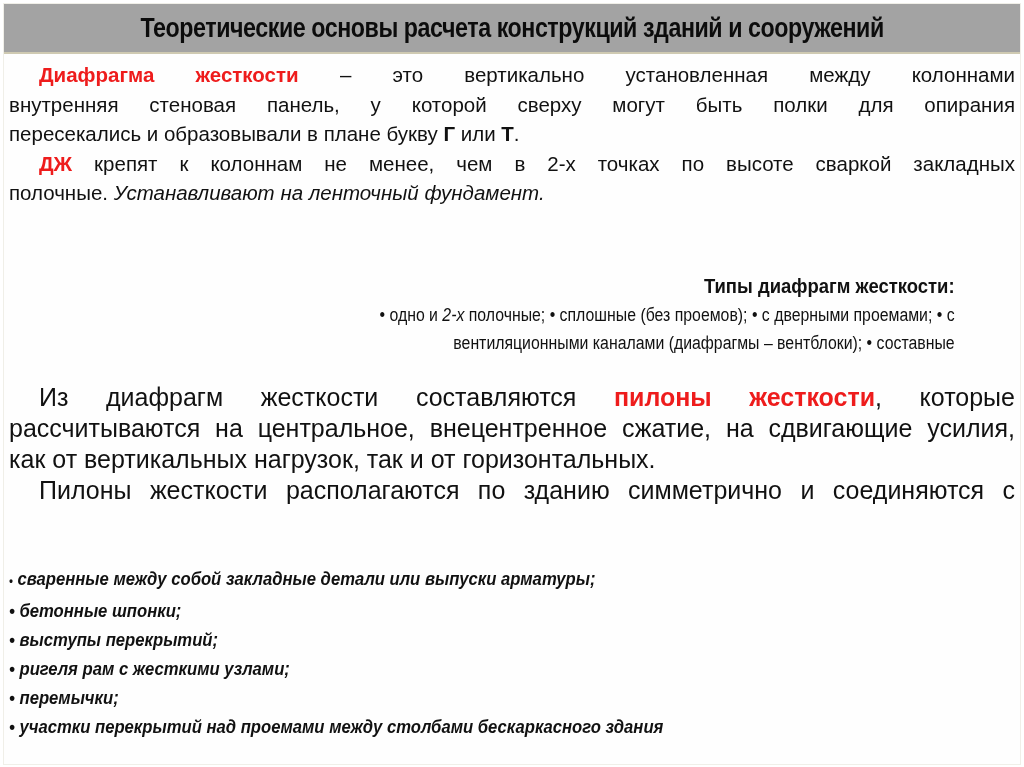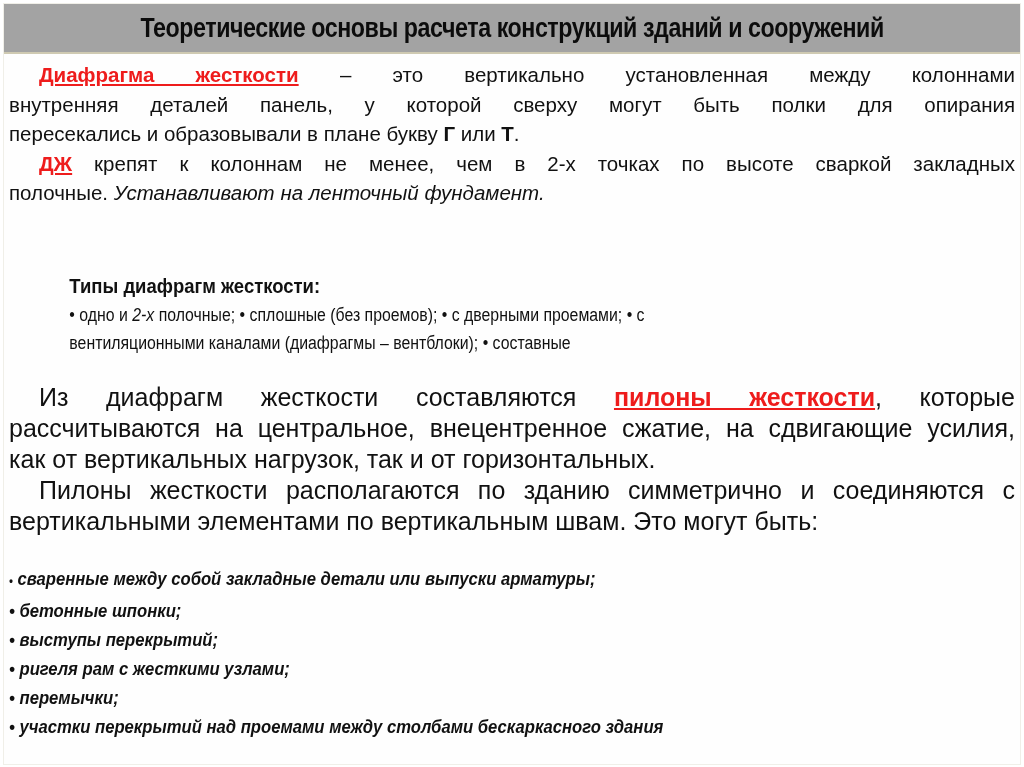--- a/index.html
+++ b/index.html
@@ -24,29 +24,29 @@
   .title {
     font-family: "Liberation Sans", sans-serif;
     font-weight: bold; font-size: 27px; color: #0c0c0c;
     letter-spacing: -0.5px; transform: scaleX(0.86); white-space: nowrap;
   }
   .para {
     position: absolute; left: 5px; width: 1006px;
     font-size: 20.5px; line-height: 29.5px; text-align: justify;
     text-align-last: left;
   }
-  .red { color: #ee1c1c; font-weight: bold; text-decoration: underline; }
+  .red { color: #ee1c1c; font-weight: bold; }
   .bold { font-weight: bold; }
   .ital { font-style: italic; }
   .p1 { top: 56px; }
   .p1 .line { display: block; text-align: justify; text-align-last: justify; }
   .p1 .line.last { text-align-last: left; }
   .indent { padding-left: 30px; }
   .types {
-    position: absolute; left: 5px; width: 1006px; top: 267px; text-align: left;
+    position: absolute; left: 5px; width: 1006px; top: 267px; text-align: right;
   }
   .types-heading { font-weight: bold; font-size: 21px; line-height: 30px; transform: scaleX(0.88); }
   .types-line { font-size: 18px; line-height: 28px; transform: scaleX(0.88); white-space: nowrap; }
   .p3 { top: 378px; font-size: 25px; line-height: 31px; }
   .p3 .line { display: block; text-align: justify; text-align-last: justify; transform-origin: left; }
   .p3 .line.last { text-align-last: left; }
   .list {
     position: absolute; left: 5px; top: 560px; width: 1006px;
   }
   .list-item {
@@ -58,38 +58,37 @@
 </head>
 <body>
 
 <div class="slide">
   <div class="title-bar">
     <div class="title">Теоретические основы расчета конструкций зданий и сооружений</div>
   </div>
 
   <div class="para p1">
     <span class="line indent"><span class="red">Диафрагма жесткости</span><span> – это вертикально установленная между колоннами</span></span>
-    <span class="line">внутренняя  деталей панель, у которой сверху могут быть полки для опирания</span>
+    <span class="line">внутренняя  стеновая панель, у которой сверху могут быть полки для опирания</span>
     <span class="line last"><span>пересекались и образовывали в плане букву </span><span class="bold">Г</span><span> или </span><span class="bold">Т</span><span>.</span></span>
     <span class="line indent"><span class="red">ДЖ</span><span> крепят к колоннам не менее, чем в 2-х точках по высоте сваркой закладных</span></span>
     <span class="line last"><span>полочные. </span><span class="ital">Устанавливают на ленточный фундамент.</span></span>
   </div>
 
   <div class="types">
     <div class="types-heading">Типы диафрагм жесткости:</div>
     <div class="types-line"><span>• одно и </span><span class="ital">2-х</span><span> полочные; • сплошные (без проемов); • с дверными проемами; • с</span></div>
     <div class="types-line">вентиляционными каналами (диафрагмы – вентблоки); • составные</div>
   </div>
 
   <div class="para p3">
     <span class="line indent"><span>Из диафрагм жесткости составляются </span><span class="red">пилоны жесткости</span><span>, которые</span></span>
     <span class="line">рассчитываются на центральное, внецентренное сжатие, на сдвигающие усилия,</span>
     <span class="line last">как от вертикальных нагрузок, так и от горизонтальных.</span>
     <span class="line indent">Пилоны жесткости располагаются по зданию симметрично и соединяются с</span>
-    <span class="line last">вертикальными элементами по вертикальным швам. Это могут быть:</span>
   </div>
 
   <div class="list">
     <div class="list-item first"><span class="bullet">•</span> <span>сваренные между собой закладные детали или выпуски арматуры;</span></div>
     <div class="list-item"><span>•</span> <span>бетонные шпонки;</span></div>
     <div class="list-item"><span>•</span> <span>выступы перекрытий;</span></div>
     <div class="list-item"><span>•</span> <span>ригеля рам с жесткими узлами;</span></div>
     <div class="list-item"><span>•</span> <span>перемычки;</span></div>
     <div class="list-item"><span>•</span> <span>участки перекрытий над проемами между столбами бескаркасного здания</span></div>
   </div>

